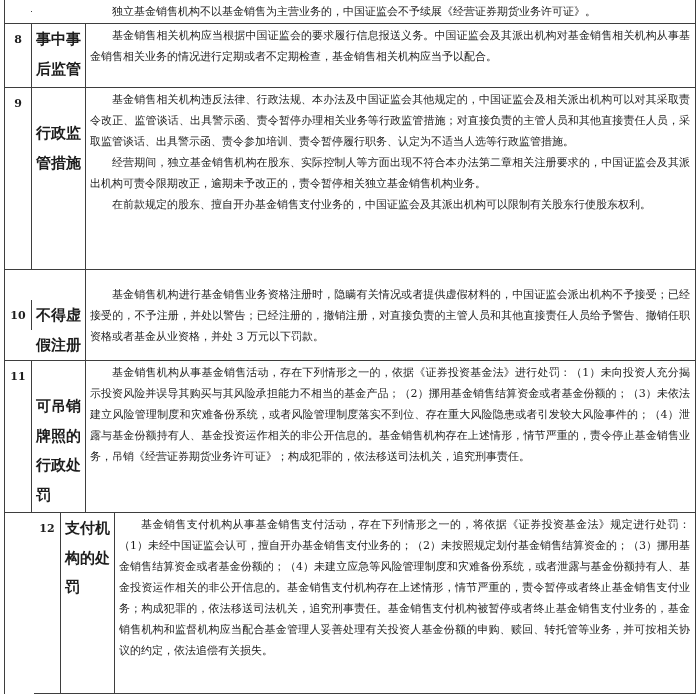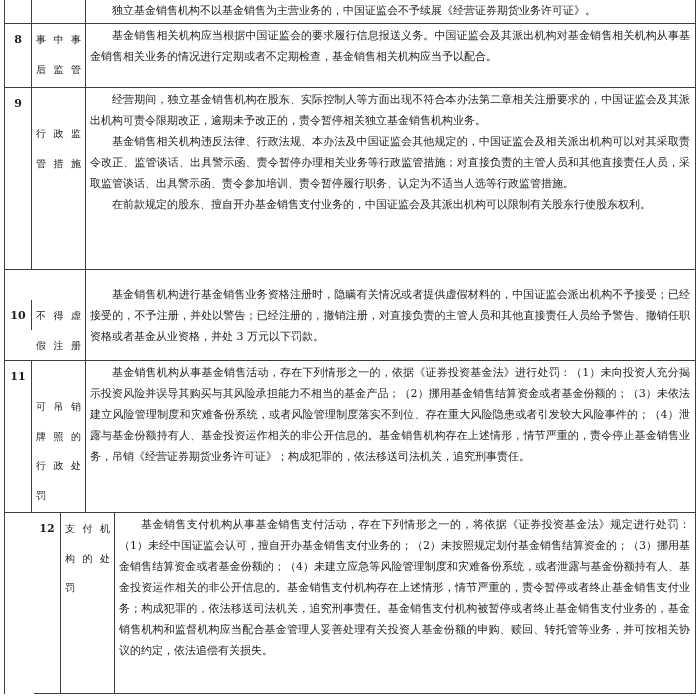--- a/index.html
+++ b/index.html
@@ -24,35 +24,35 @@
   .cell{box-sizing:border-box;overflow:hidden;}
   .cell-num{
     width:27px;flex:0 0 27px;
     border-right:1.5px solid #3e3e3e;
     text-align:center;font-weight:bold;font-size:11px;
     line-height:29.5px;padding-top:1px;
   }
   .cell-label{
     width:54px;flex:0 0 54px;
     border-right:1.5px solid #3e3e3e;
-    font-weight:normal;font-size:10px;line-height:29.5px;
+    font-weight:bold;font-size:15px;line-height:29.5px;
   }
   .label-line{
     text-align:justify;text-align-last:justify;
     padding:0 4px;
   }
   .cell-text{
     flex:1 1 auto;
     font-size:11px;line-height:21px;
     text-align:justify;
     padding:1px 5px 0 4px;
   }
   .cell-text p{margin:0;text-indent:2em;}
   
-  .r0{height:24px;}
+  .r0{height:24px;align-items:center;}
   .r0 .cell-text{line-height:22px;padding-top:0;}
   .r1{height:64px;}
   .r2{height:182px;}
   .r3{height:91px;align-items:center;}
   .r4{height:152px;}
   .r5{height:181px;margin-left:29px;}
   
   .lp1{padding-top:1px;}
   .lp2{padding-top:31px;}
 </style>
@@ -81,22 +81,22 @@
       </div>
     </div>
 
     <div class="row r2">
       <div class="cell cell-num">9</div>
       <div class="cell cell-label lp2">
         <div class="label-line">行政监</div>
         <div class="label-line">管措施</div>
       </div>
       <div class="cell cell-text">
+        <p>基金销售相关机构违反法律、行政法规、本办法及中国证监会其他规定的，中国证监会及相关派出机构可以对其采取责令改正、监管谈话、出具警示函、责令暂停办理相关业务等行政监管措施；对直接负责的主管人员和其他直接责任人员，采取监管谈话、出具警示函、责令参加培训、责令暂停履行职务、认定为不适当人选等行政监管措施。</p>
         <p>经营期间，独立基金销售机构在股东、实际控制人等方面出现不符合本办法第二章相关注册要求的，中国证监会及其派出机构可责令限期改正，逾期未予改正的，责令暂停相关独立基金销售机构业务。</p>
-        <p>基金销售相关机构违反法律、行政法规、本办法及中国证监会其他规定的，中国证监会及相关派出机构可以对其采取责令改正、监管谈话、出具警示函、责令暂停办理相关业务等行政监管措施；对直接负责的主管人员和其他直接责任人员，采取监管谈话、出具警示函、责令参加培训、责令暂停履行职务、认定为不适当人选等行政监管措施。</p>
         <p>在前款规定的股东、擅自开办基金销售支付业务的，中国证监会及其派出机构可以限制有关股东行使股东权利。</p>
       </div>
     </div>
 
     <div class="row r3">
       <div class="cell cell-num">10</div>
       <div class="cell cell-label lp2">
         <div class="label-line">不得虚</div>
         <div class="label-line">假注册</div>
       </div>

